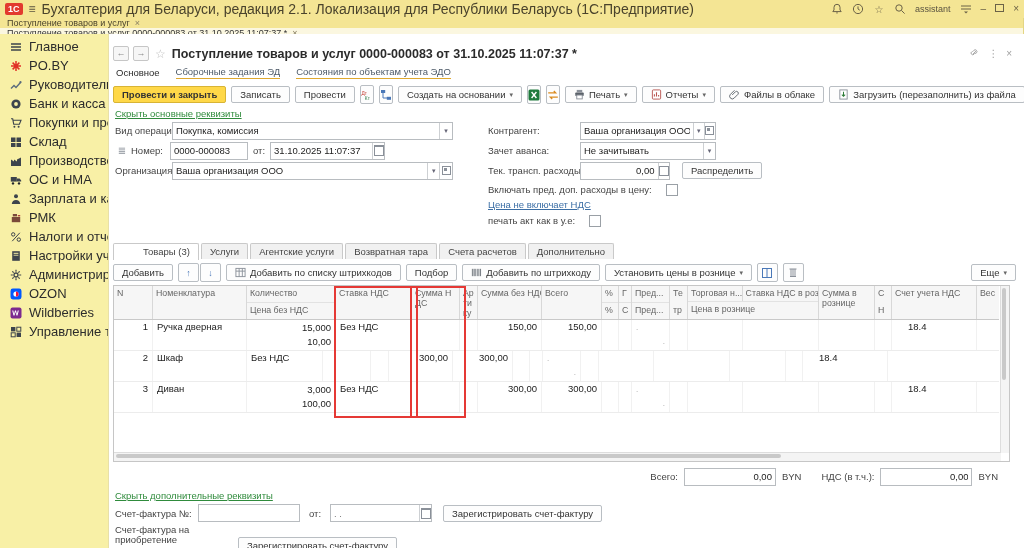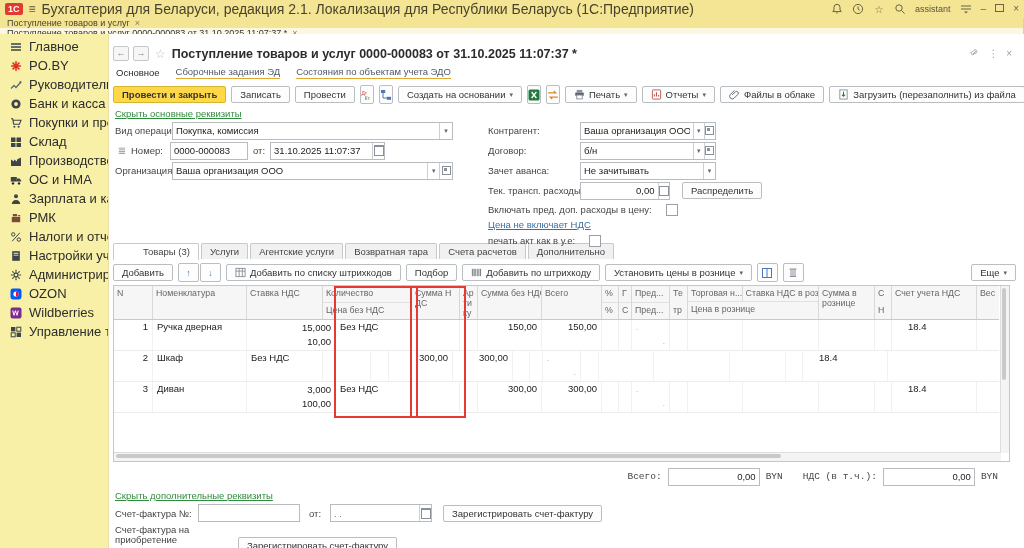--- a/index.html
+++ b/index.html
@@ -119,21 +119,21 @@
   .tfiller{height:40px;background:#fff;}
   .hscroll{position:absolute;left:0;right:8px;bottom:0;height:8px;background:#f4f4f4;border-top:1px solid #ddd;}
   .hthumb{margin:1px 2px;height:4px;width:75%;background:#c9c9c9;border-radius:2px;}
   .vscroll{position:absolute;top:0;bottom:8px;right:0;width:8px;background:#f4f4f4;border-left:1px solid #ddd;}
   .vthumb{margin:2px 1px;width:4px;height:55%;background:#c9c9c9;border-radius:2px;}
   .ann{position:absolute;border:2px solid #e53935;pointer-events:none;z-index:5;}
   .ann1{left:220px;top:0;width:80px;height:128px;}
   .ann2{left:296px;top:0;width:52px;height:128px;}
   
   .totals{display:flex;align-items:center;justify-content:flex-end;gap:6px;margin:6px 26px 4px 0;height:17px;}
-  .totals .flabel{color:#444;font-family:Liberation Mono, monospace;}
+  .totals .flabel{color:#444;}
   .sfrow{display:flex;align-items:center;gap:5px;margin:2px 0 3px 2px;}
   .lbl2{font-size:9.5px;color:#444;line-height:10px;}
   .footer-area{flex:none;}
 </style>
 </head>
 <body>
 
 <div class="app">
 
   <div class="topbar">
@@ -473,30 +473,20 @@
             <span class="flabel rw">Контрагент:</span>
             <span class="fld" style="width:134px">
               <input value="Ваша организация ООО" style="">
               <span class="seg">▾</span>
               <span class="seg">
                   <span class="sq"></span>
                 </span>
             </span>
           </div>
           <div class="frow">
-            <span class="flabel rw">Договор:</span>
-            <span class="fld" style="width:134px">
-              <input value="б/н" style="">
-              <span class="seg">▾</span>
-              <span class="seg">
-                  <span class="sq"></span>
-                </span>
-            </span>
-          </div>
-          <div class="frow">
             <span class="flabel rw">Зачет аванса:</span>
             <span class="fld" style="width:134px">
               <input value="Не зачитывать" style="">
               <span class="seg">▾</span>
             </span>
           </div>
           <div class="frow">
             <span class="flabel rw">Тек. трансп. расходы:</span>
             <span class="fld" style="width:88px">
               <input class="num" value="0,00" style="">
@@ -573,27 +563,27 @@
 
       <div class="twrap">
         <div class="tgrid">
           <div class="thead">
             <div class="th c-n">
                 <div class="h1">N</div>
               </div>
             <div class="th c-name">
                 <div class="h1">Номенклатура</div>
               </div>
-            <div class="th c-vatrate">
-                <div class="h1">Ставка НДС</div>
-              </div>
             <div class="th c-qty">
               <div class="h1 u">Количество</div>
               <div class="h2">Цена без НДС</div>
             </div>
+            <div class="th c-vatrate">
+                <div class="h1">Ставка НДС</div>
+              </div>
             <div class="th c-vatsum">
                 <div class="wrap2">Сумма НДС</div>
               </div>
             <div class="th c-art">
                 <div class="wrap2">Артикул</div>
               </div>
             <div class="th c-sumnv">
                 <div class="h1">Сумма без НДС</div>
               </div>
             <div class="th c-total">

